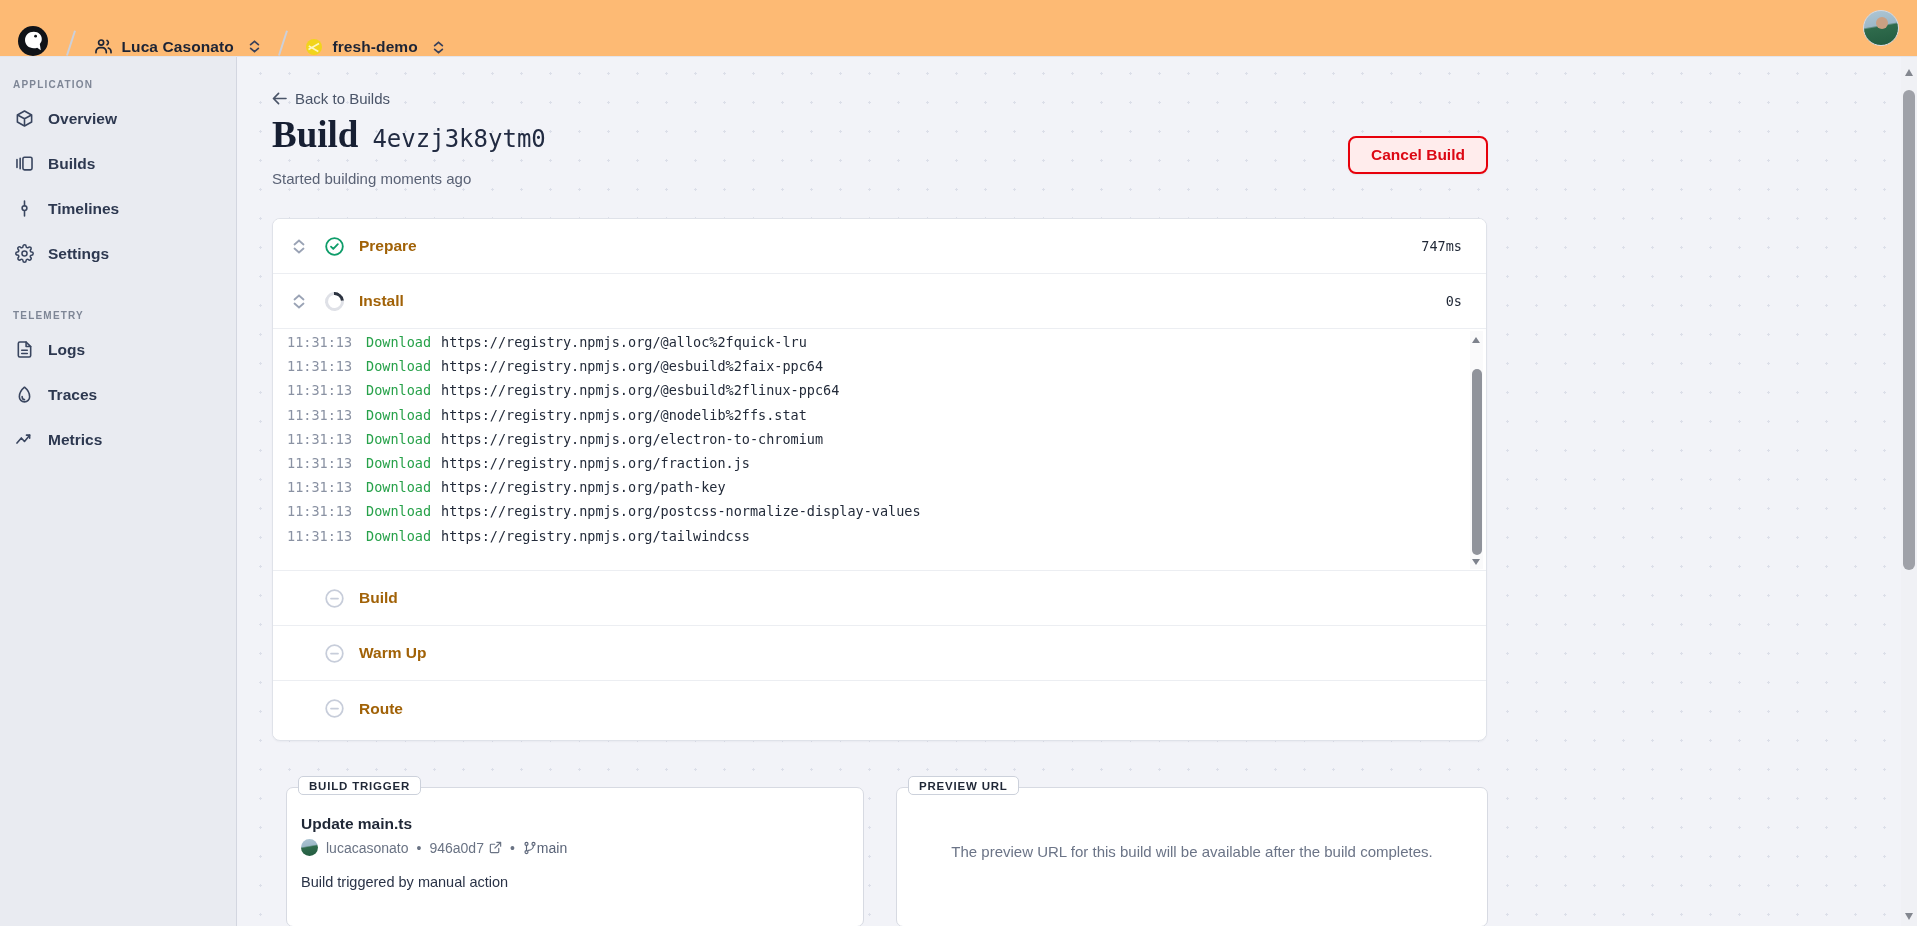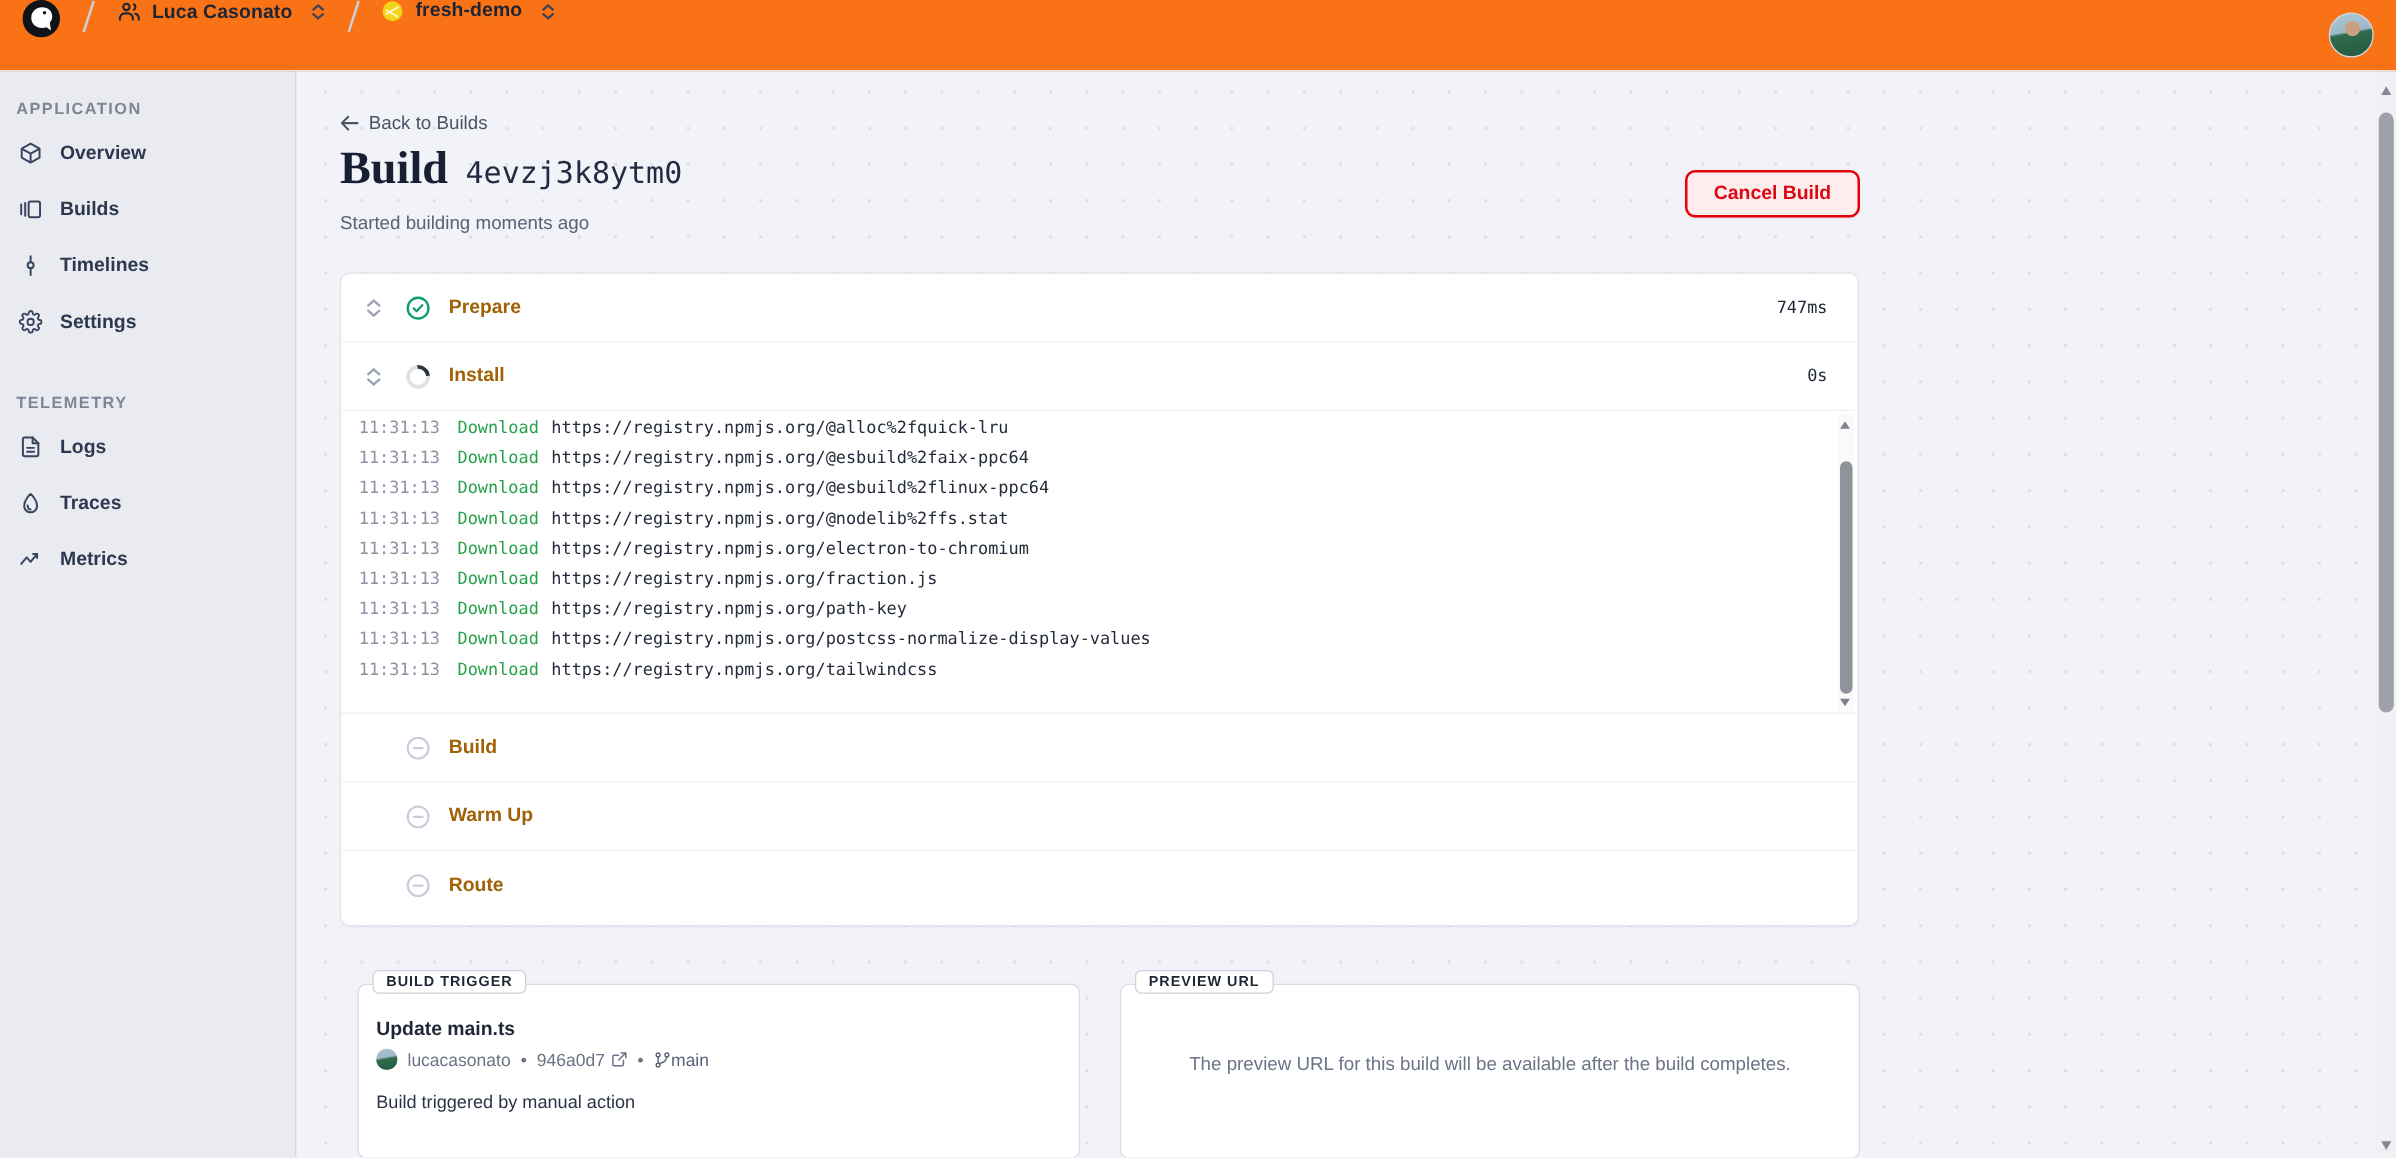--- a/index.html
+++ b/index.html
@@ -1,37 +1,37 @@
 <!DOCTYPE html>
 <html><head>
 <meta charset="utf-8">
 <style>
   * { margin:0; padding:0; box-sizing:border-box; }
   html,body { width:1917px; height:926px; overflow:hidden;
     font-family:"Liberation Sans", sans-serif; background:#f2f3f8; color:#232c44; }
 
   
   .topbar { position:absolute; left:0; top:0; width:1917px; height:57px;
-    background:#f97316; border-bottom:1px solid #e3e5ec; z-index:5;
-    display:flex; align-items:flex-start; }
+    background:#fdba74; border-bottom:1px solid #e3e5ec; z-index:5;
+    display:flex; align-items:flex-end; }
   .logo-wrap { margin-left:18px; width:30px; height:30px; cursor:pointer; }
   .slash { width:1.5px; height:26px; background:#ccd0da; transform:rotate(18deg); margin:0 22px; }
   .crumb { display:flex; align-items:center; gap:9px; cursor:pointer; }
   .crumb-label { font-size:15.5px; font-weight:700; color:#1d2435; letter-spacing:.1px; }
   .updown { display:flex; flex-direction:column; gap:1px; margin-left:6px; color:#39415a; }
   .avatar { position:absolute; right:18px; top:10px; width:36px; height:36px; border-radius:50%;
     background:linear-gradient(170deg,#aec6d4 0%,#9db8c8 42%,#2f6b4c 47%,#235b40 100%);
     border:1px solid #d7dae2; cursor:pointer; overflow:hidden; }
   .avatar::after { content:""; position:absolute; left:12px; top:6px; width:12px; height:12px;
     border-radius:50%; background:#caa083; }
 
   
   .sidebar { position:absolute; left:0; top:57px; width:237px; height:869px;
     background:#e9ebf1; border-right:1px solid #d3d6e0; padding-top:14px; }
-  .section-label { font-size:13px; font-weight:700; letter-spacing:1.2px; color:#7e8696;
+  .section-label { font-size:10px; font-weight:700; letter-spacing:1.2px; color:#7e8696;
     margin:8px 0 6px 13px; }
   .side-item { display:flex; align-items:center; gap:14px; height:45px; padding-left:15px;
     cursor:pointer; color:#39455f; }
   .side-item .lbl { font-size:15.5px; font-weight:700; color:#2d3850; }
   .side-gap { height:26px; }
 
   
   .main { position:absolute; left:238px; top:57px; width:1663px; height:869px;
     background-color:#f2f3f8;
     background-image:radial-gradient(circle,#dcdfe9 1.2px, transparent 1.3px);

